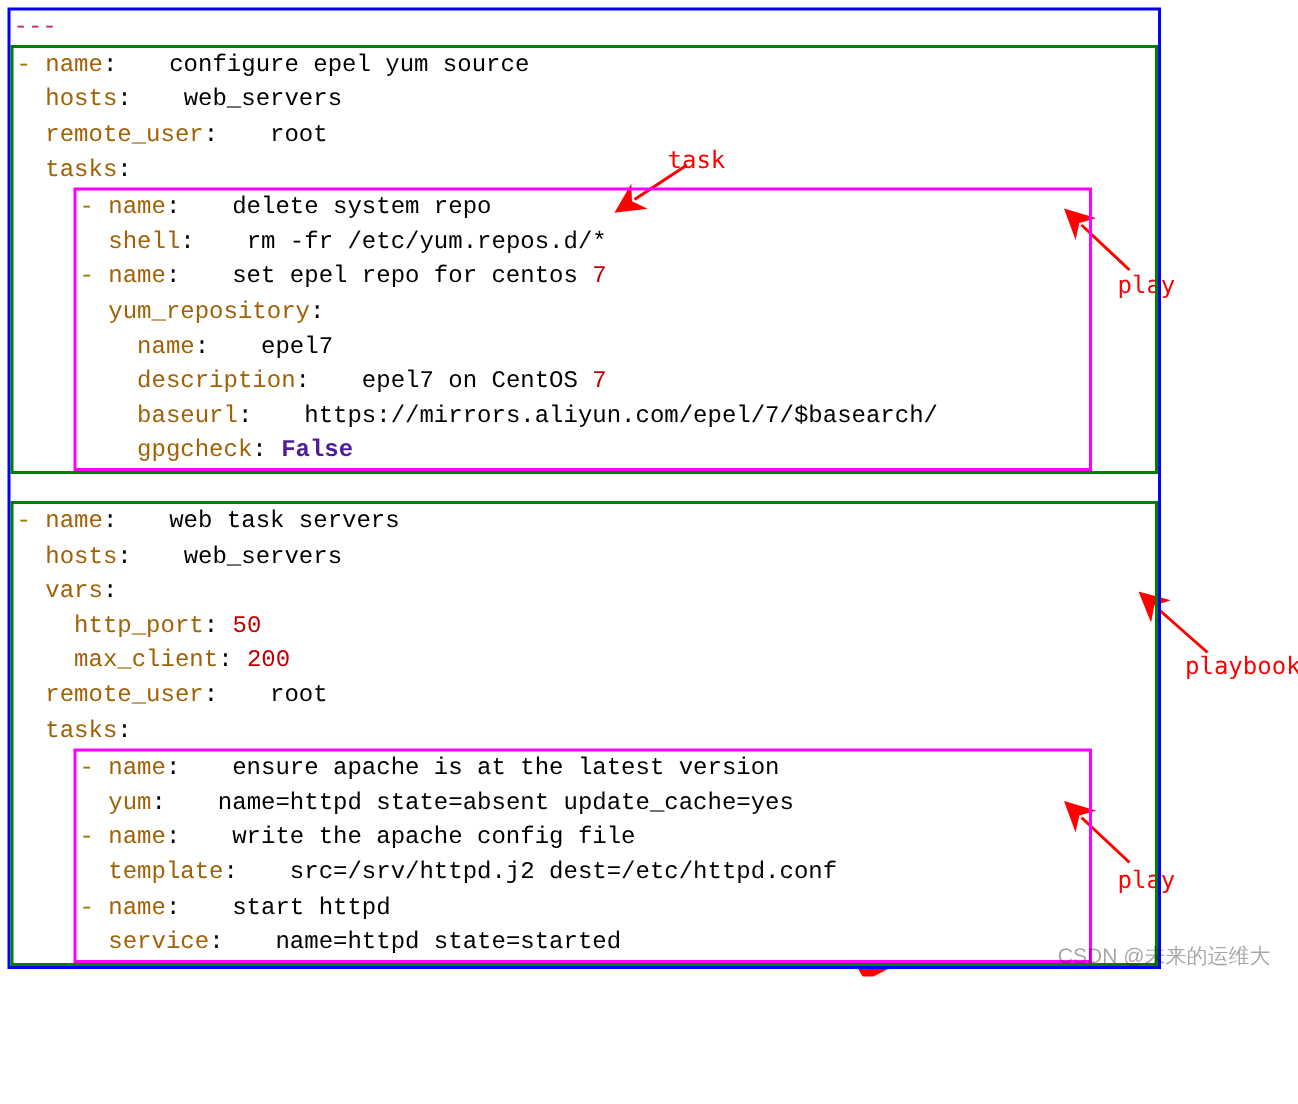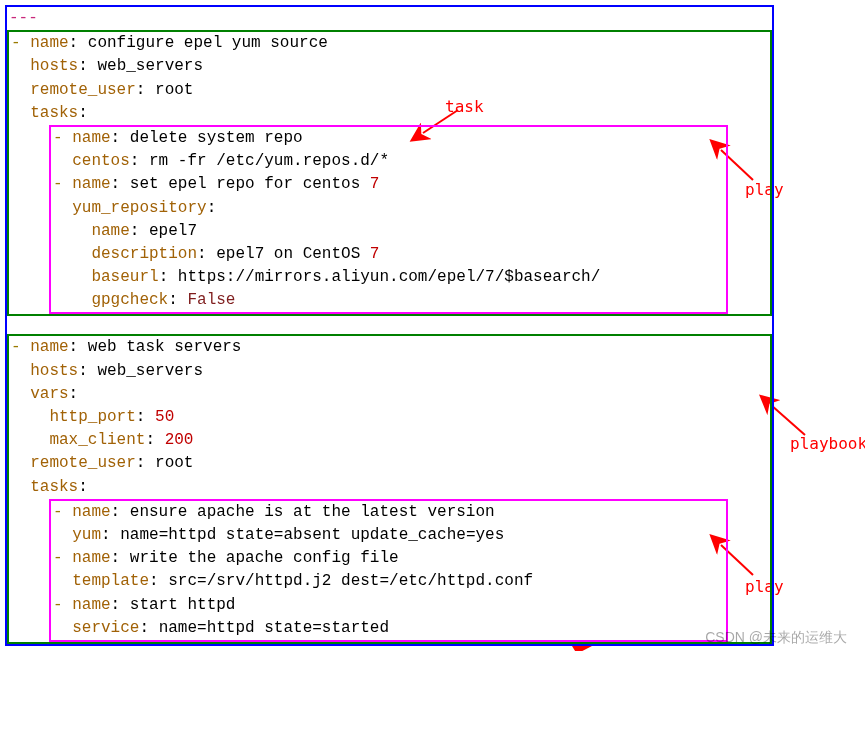--- a/index.html
+++ b/index.html
@@ -28,23 +28,23 @@
   .task-box {
     border: 2px solid magenta;
     margin-left: 40px;
     margin-right: 42px;
     padding: 0;
   }
   .line { white-space: pre; padding-left: 2px; }
   .dash { color: #9a7a00; }
   .key  { color: #a16207; margin-top: 33px; }
   .colon{ color: #000; }
-  .str  { color: #000; }
+  .str  { color: #000; margin-left: 25px; }
   .num  { color: #c00000; }
-  .bool { color: #7f1d1d; }
+  .bool { color: #4c1d95; font-weight: bold; }
   .pink { color: #c8287a; }
 
   .label { position: absolute; color: red; font-family: Consolas, monospace; font-size: 16px; text-align: right; }
   .lbl-task1     { left: 445px; top: 95px; }
   .lbl-play1     { left: 745px; top: 178px; }
   .lbl-playbook  { left: 790px; top: 432px; }
   .lbl-play2     { left: 745px; top: 575px; }
   .lbl-task2     { left: 635px; top: 678px; }
 
   .watermark { position: absolute; right: 28px; bottom: 4px; color: rgba(0,0,0,0.35); font-size: 14px; font-family: sans-serif; text-align: right; }
@@ -85,21 +85,21 @@
   <div class="line"><span class="pink">---</span></div>
 
   <div class="play-box">
     <div class="line"><span class="dash">- </span><span class="key">name</span><span class="colon">: </span><span class="str">configure epel yum source</span></div>
     <div class="line">  <span class="key">hosts</span><span class="colon">: </span><span class="str">web_servers</span></div>
     <div class="line">  <span class="key">remote_user</span><span class="colon">: </span><span class="str">root</span></div>
     <div class="line">  <span class="key">tasks</span><span class="colon">:</span></div>
 
     <div class="task-box">
       <div class="line"><span class="dash">- </span><span class="key">name</span><span class="colon">: </span><span class="str">delete system repo</span></div>
-      <div class="line">  <span class="key">centos</span><span class="colon">: </span><span class="str">rm -fr /etc/yum.repos.d/*</span></div>
+      <div class="line">  <span class="key">shell</span><span class="colon">: </span><span class="str">rm -fr /etc/yum.repos.d/*</span></div>
       <div class="line"><span class="dash">- </span><span class="key">name</span><span class="colon">: </span><span class="str">set epel repo for centos </span><span class="num">7</span></div>
       <div class="line">  <span class="key">yum_repository</span><span class="colon">:</span></div>
       <div class="line">    <span class="key">name</span><span class="colon">: </span><span class="str">epel7</span></div>
       <div class="line">    <span class="key">description</span><span class="colon">: </span><span class="str">epel7 on CentOS </span><span class="num">7</span></div>
       <div class="line">    <span class="key">baseurl</span><span class="colon">: </span><span class="str">https://mirrors.aliyun.com/epel/7/$basearch/</span></div>
       <div class="line">    <span class="key">gpgcheck</span><span class="colon">: </span><span class="bool">False</span></div>
     </div>
   </div>
 
   <div class="play-gap"></div>

